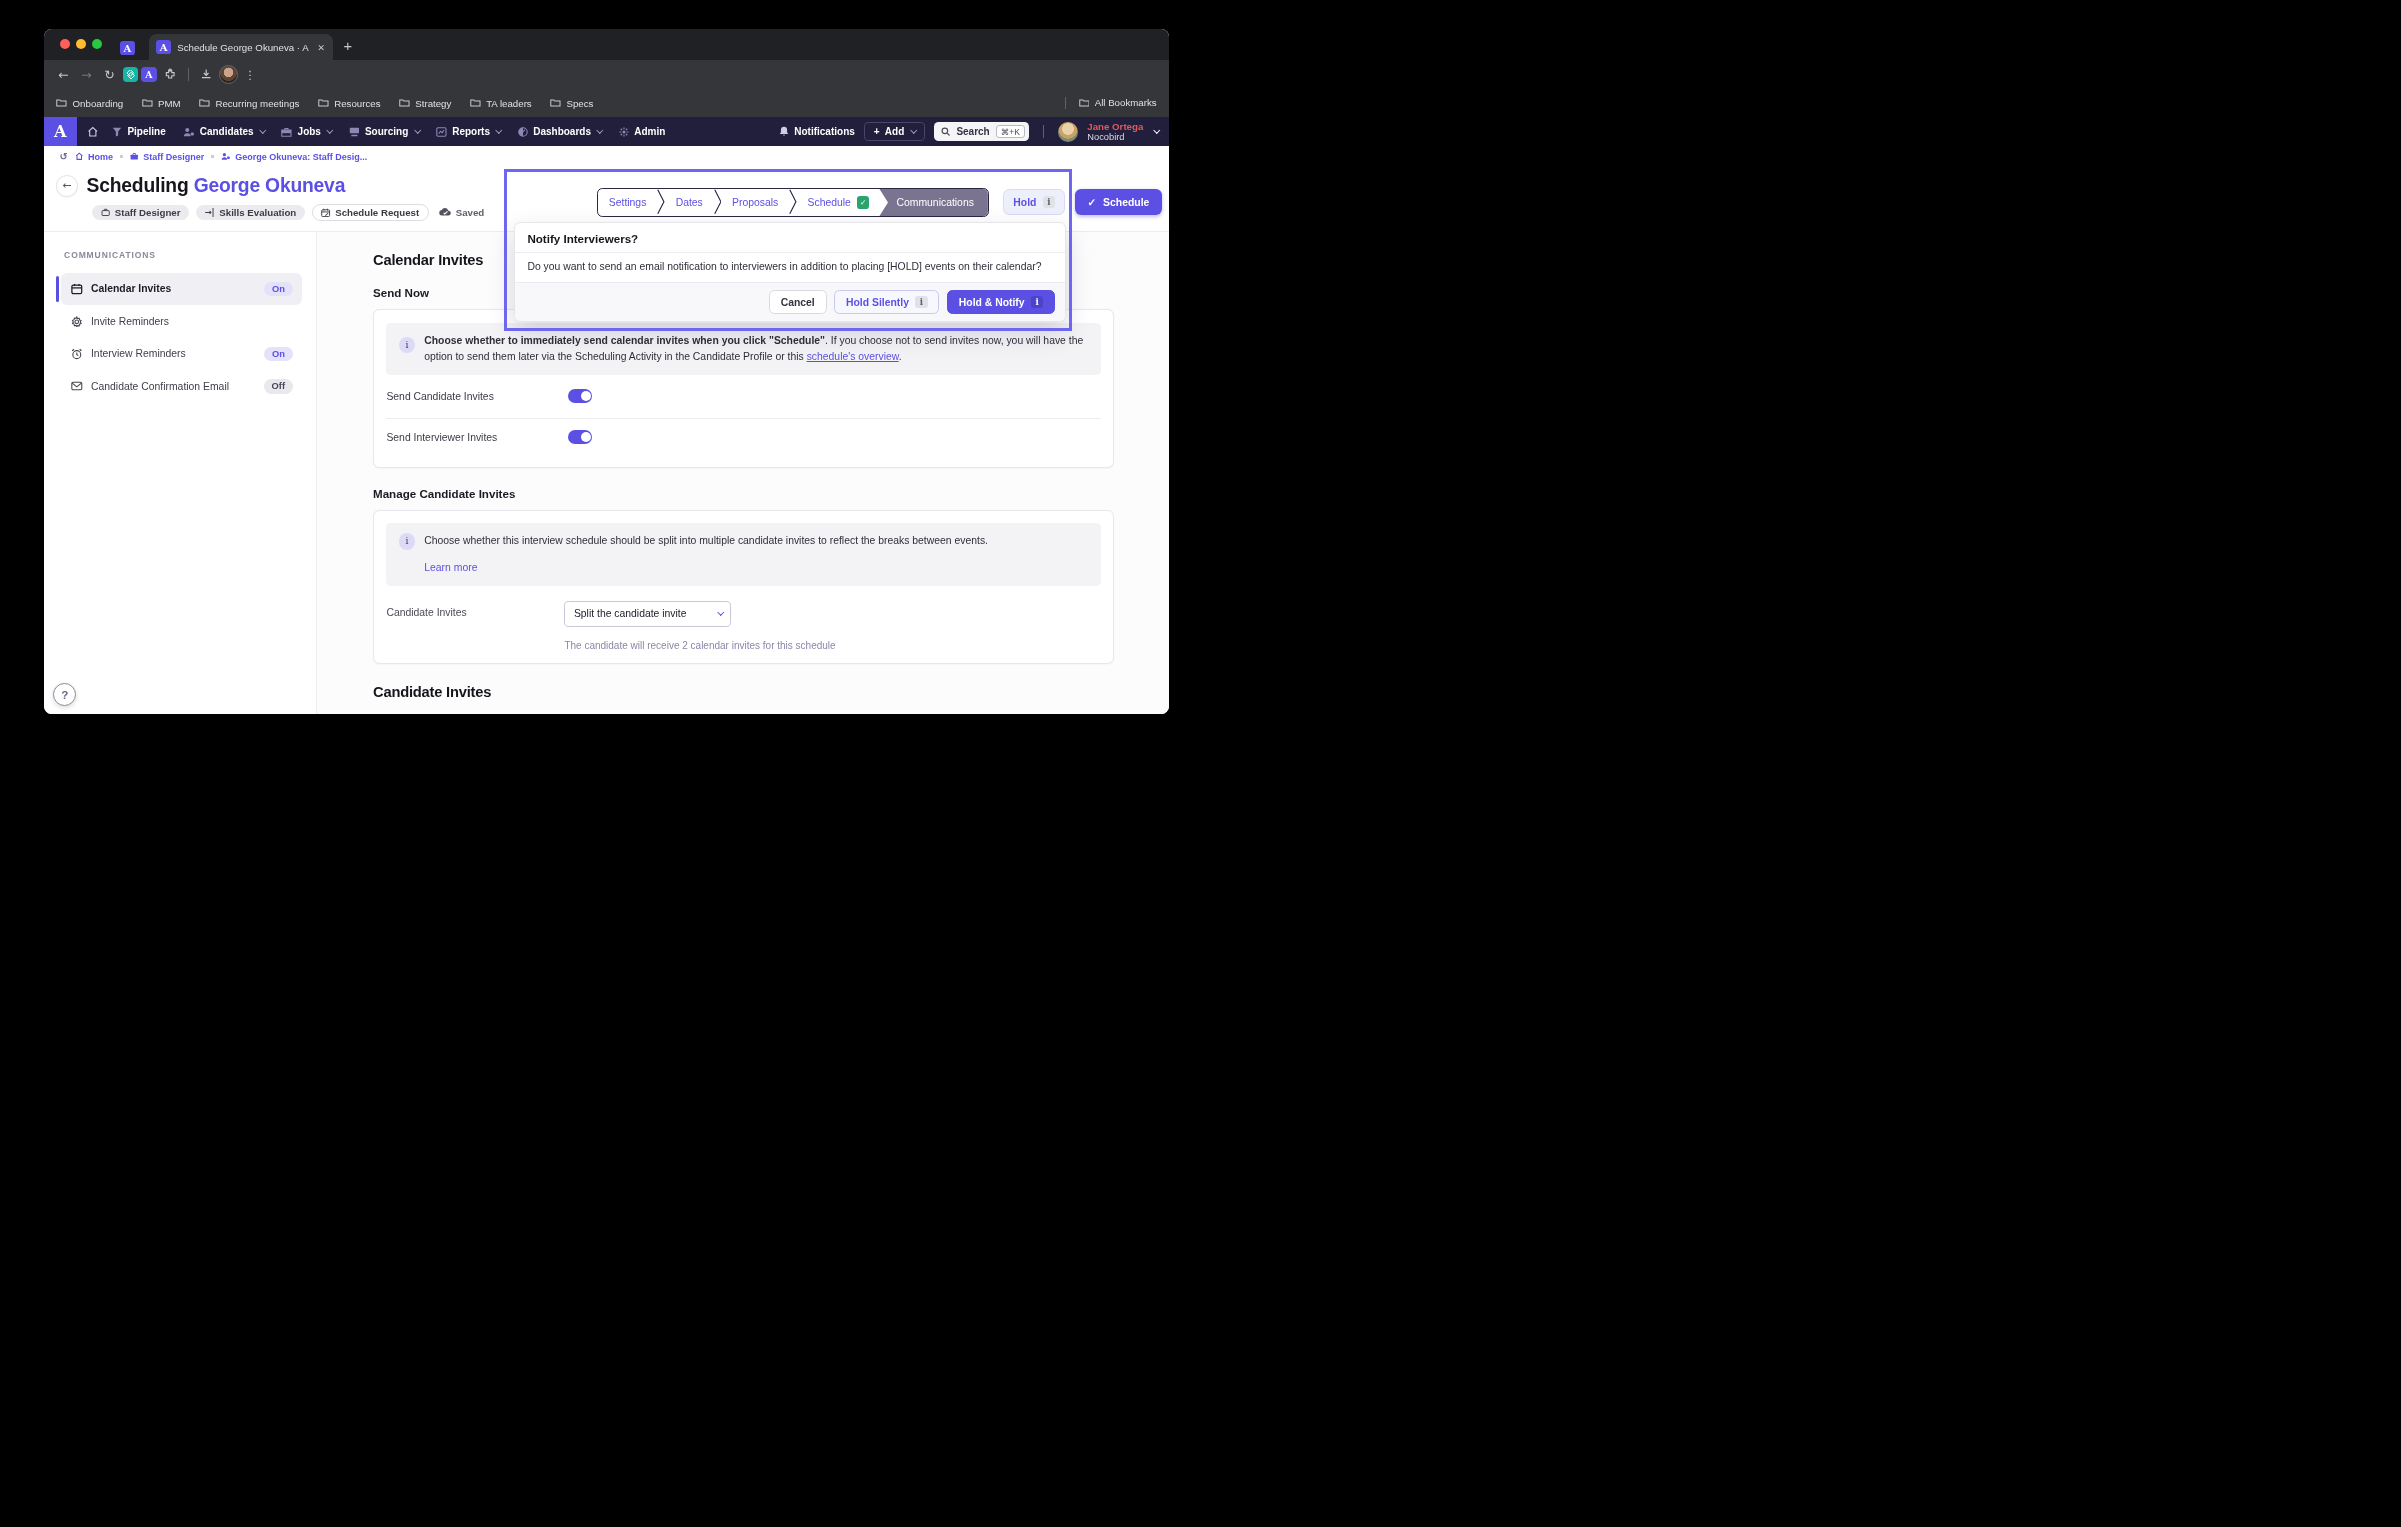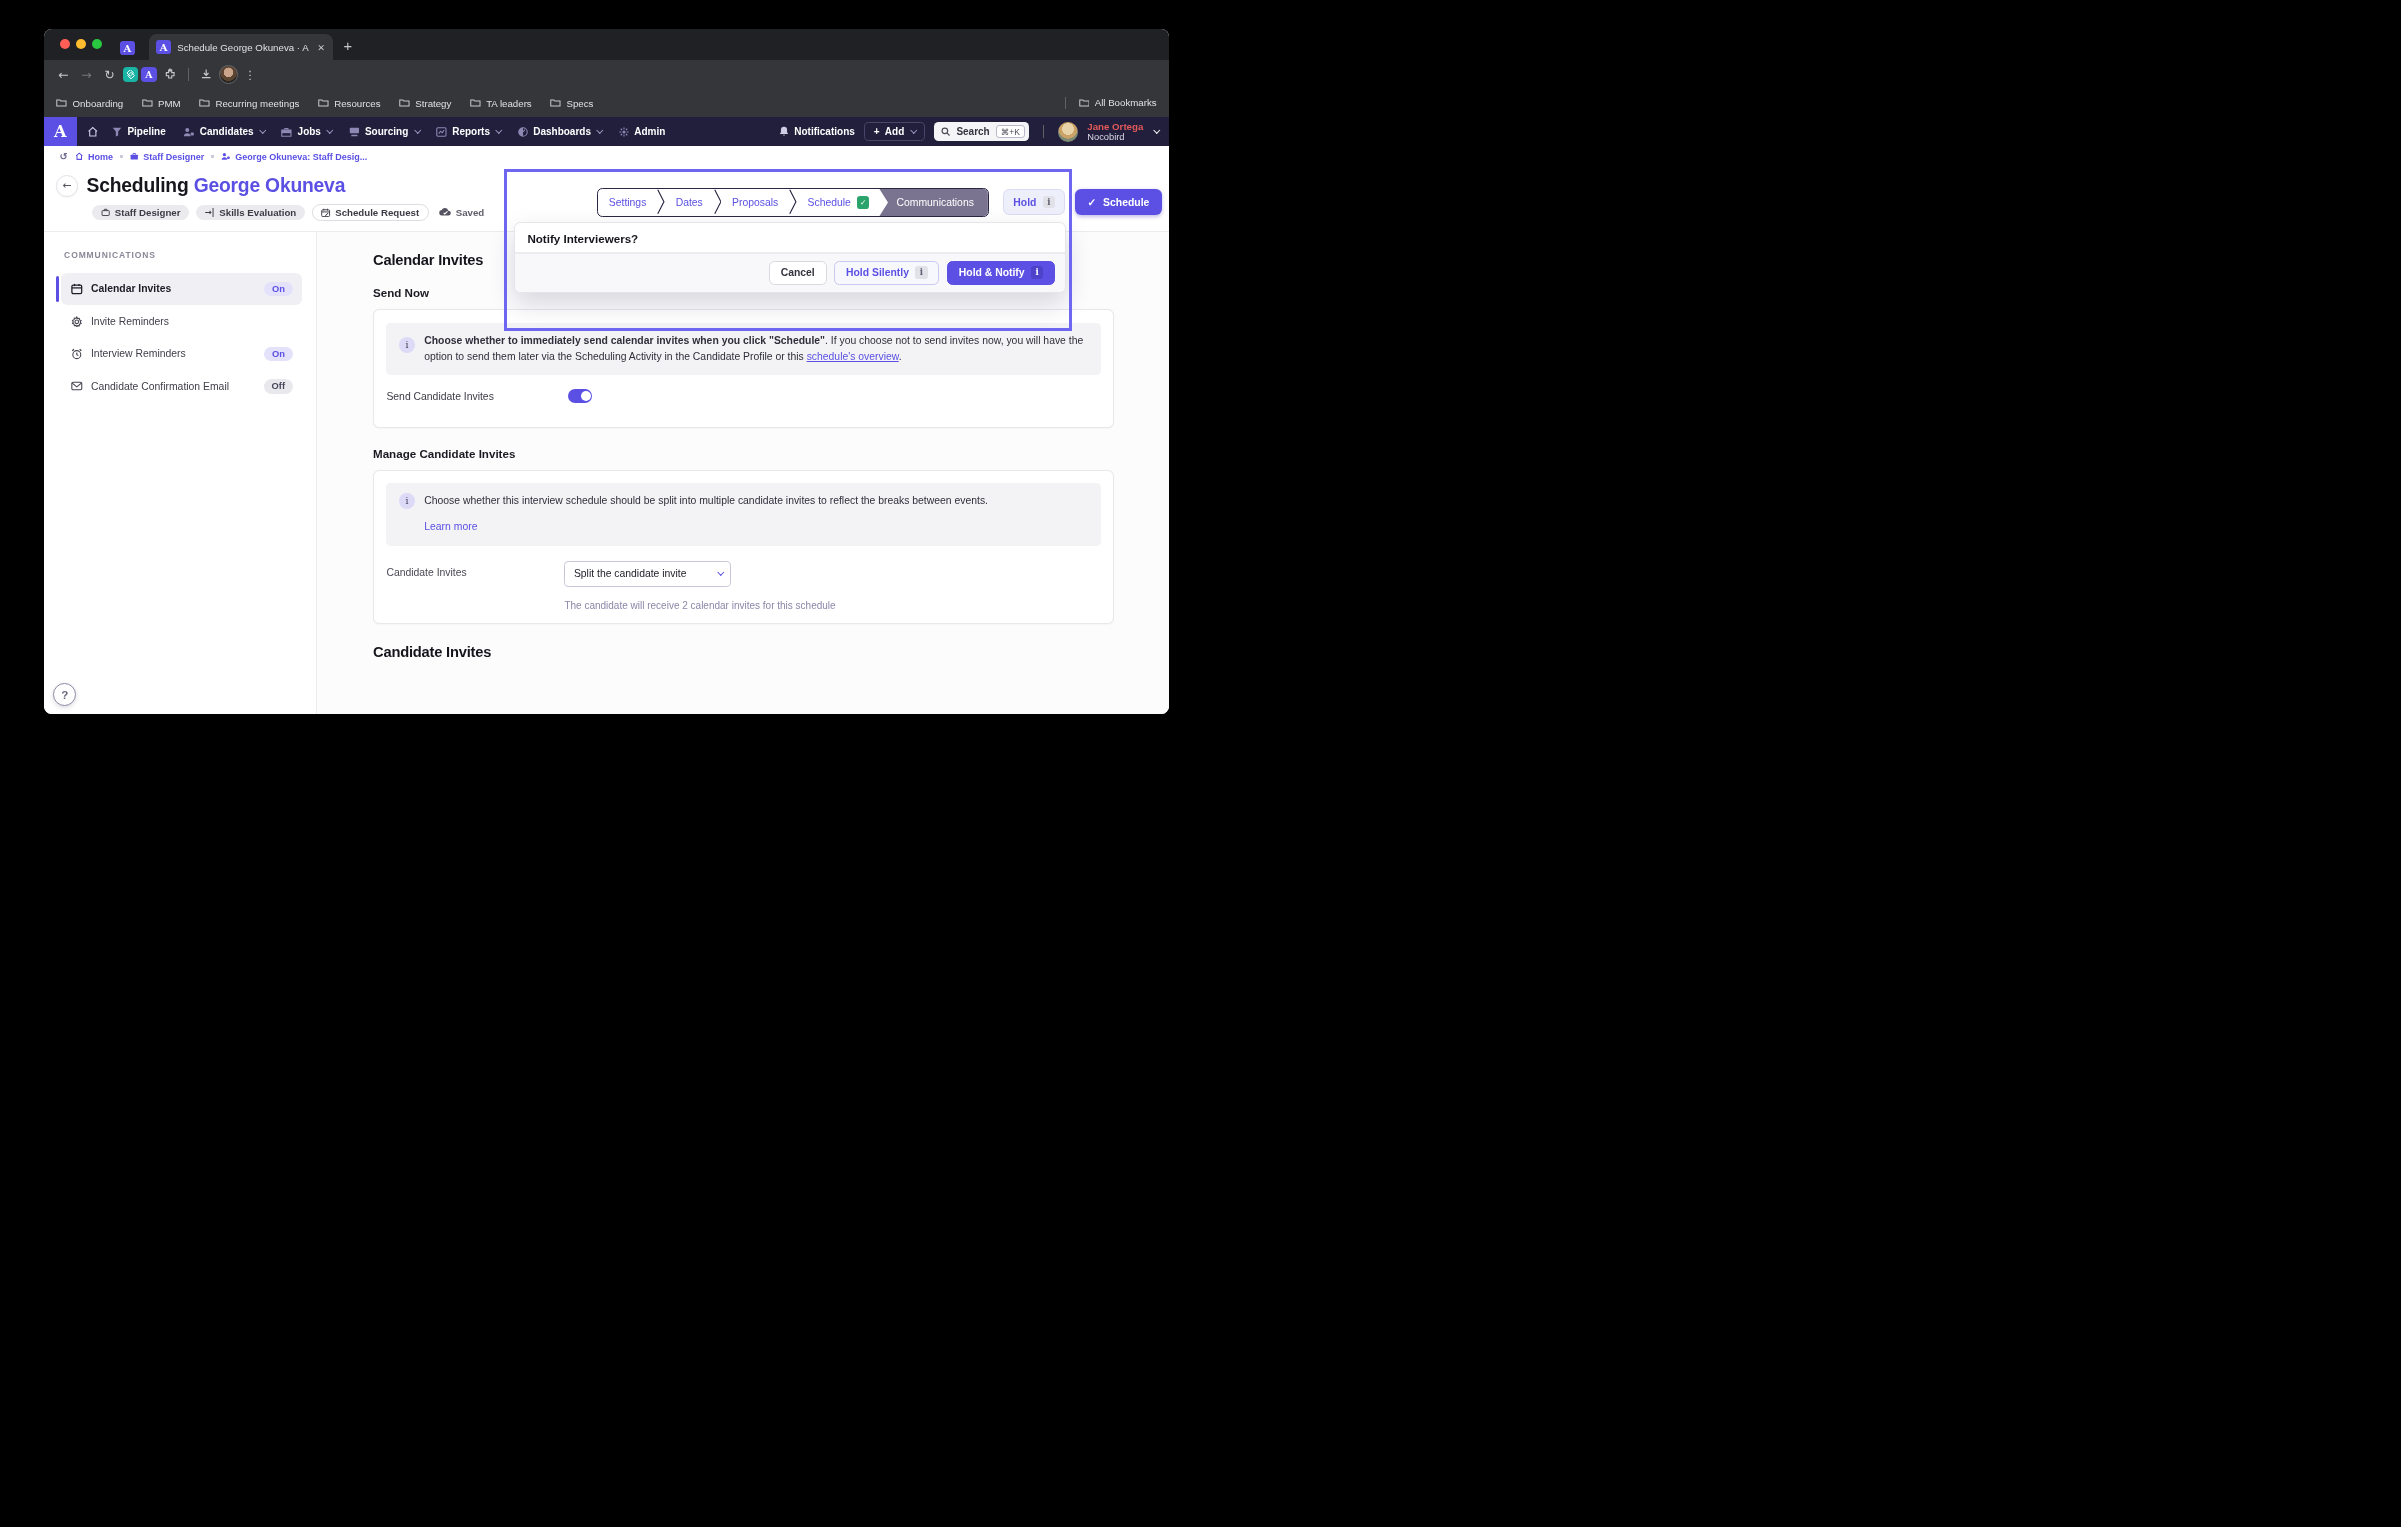--- a/index.html
+++ b/index.html
@@ -482,20 +482,24 @@
 
       <div class="card">
         <div class="infobox">
           <span class="icircle">i</span>
           <span><b>Choose whether to immediately send calendar invites when you click "Schedule"</b><span>. If you choose not to send invites now, you will have the option to send them later via the Scheduling Activity in the Candidate Profile or this </span><a href="#" class="link">schedule's overview</a><span>.</span></span>
         </div>
         <div class="tgrow">
           <span class="lbl">Send Candidate Invites</span>
           <span class="toggle"></span>
         </div>
+        <div class="tgrow">
+          <span class="lbl">Send Interviewer Invites</span>
+          <span class="toggle"></span>
+        </div>
       </div>
 
       <div class="h2">Manage Candidate Invites</div>
       <div class="card">
         <div class="infobox" style="display:block;">
           <div style="display:flex; gap:9.3px;">
             <span class="icircle" style="margin-top:0;">i</span>
             <span>Choose whether this interview schedule should be split into multiple candidate invites to reflect the breaks between events.</span>
           </div>
           <a href="#" class="learnmore" style="margin-left:25.5px;">Learn more</a>
@@ -541,20 +545,21 @@
     <span class="ibadge">i</span>
   </div>
 
   <div class="ov schedbtn">
     <span>✓</span>
     <span>Schedule</span>
   </div>
 
   <div class="ov modal">
     <div class="modal-head">Notify Interviewers?</div>
+    <div class="modal-body">Do you want to send an email notification to interviewers in addition to placing [HOLD] events on their calendar?</div>
     <div class="modal-foot">
       <span class="mbtn cancel">
           <span>Cancel</span>
         </span>
       <span class="mbtn silent">
           <span>Hold Silently</span>
           <span class="ibadge">i</span>
         </span>
       <span class="mbtn notify">
           <span>Hold &amp; Notify</span>

